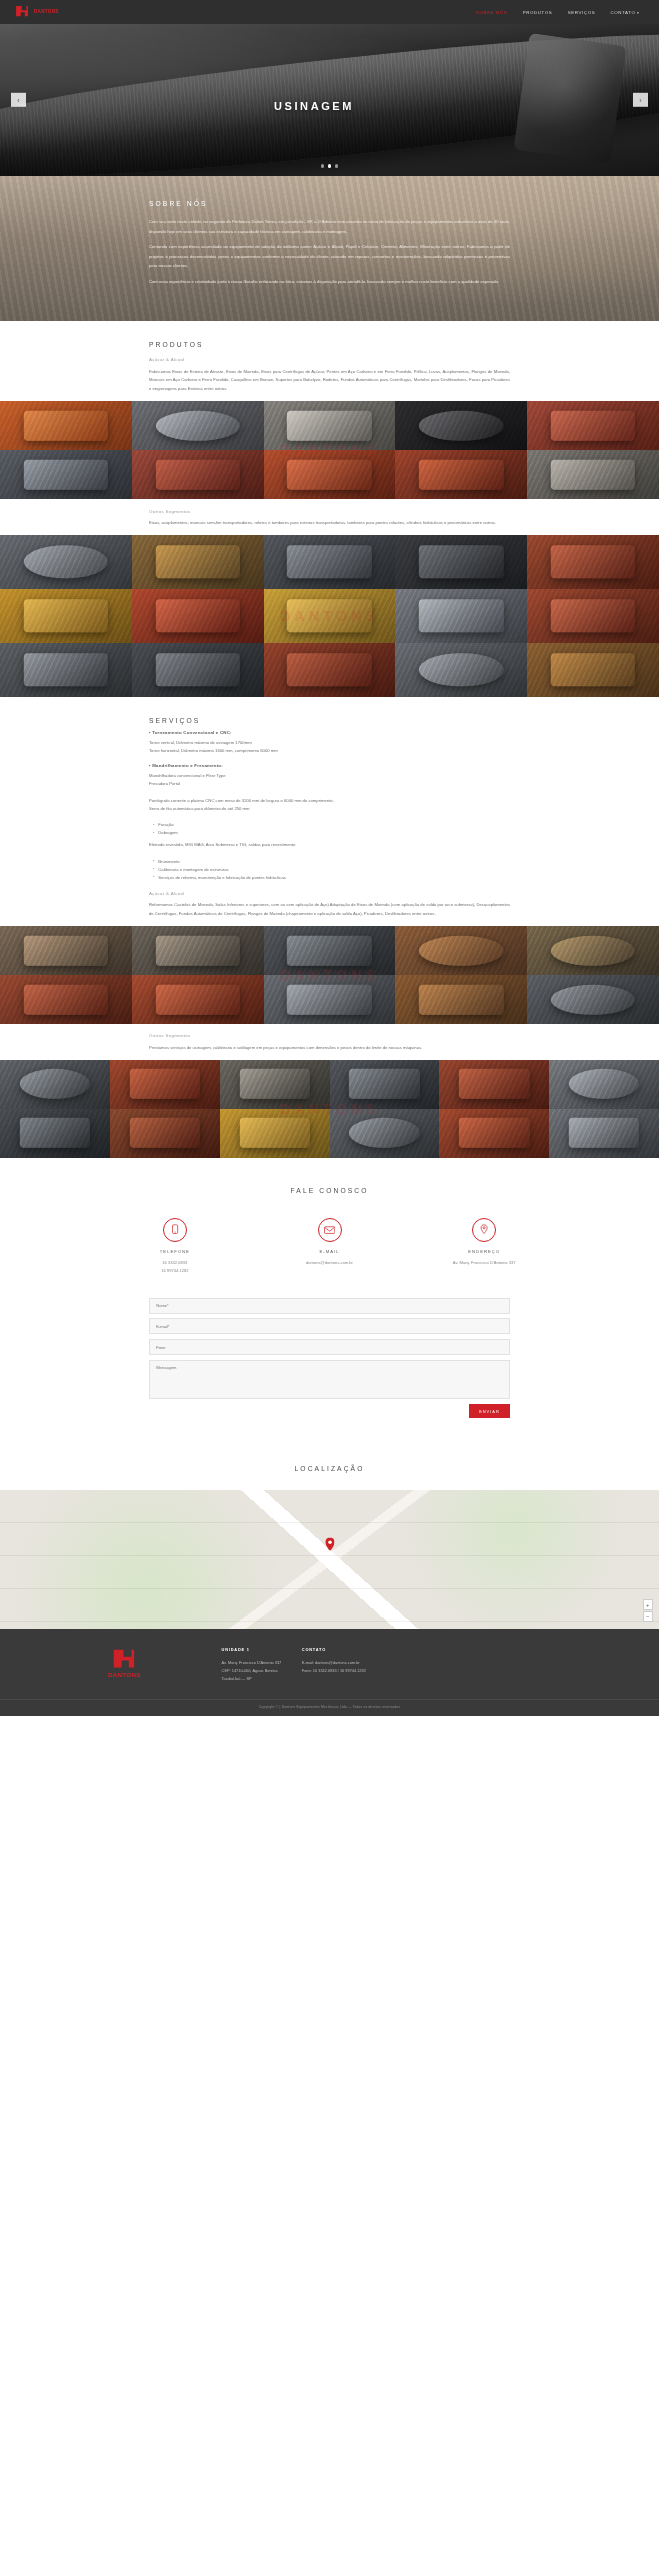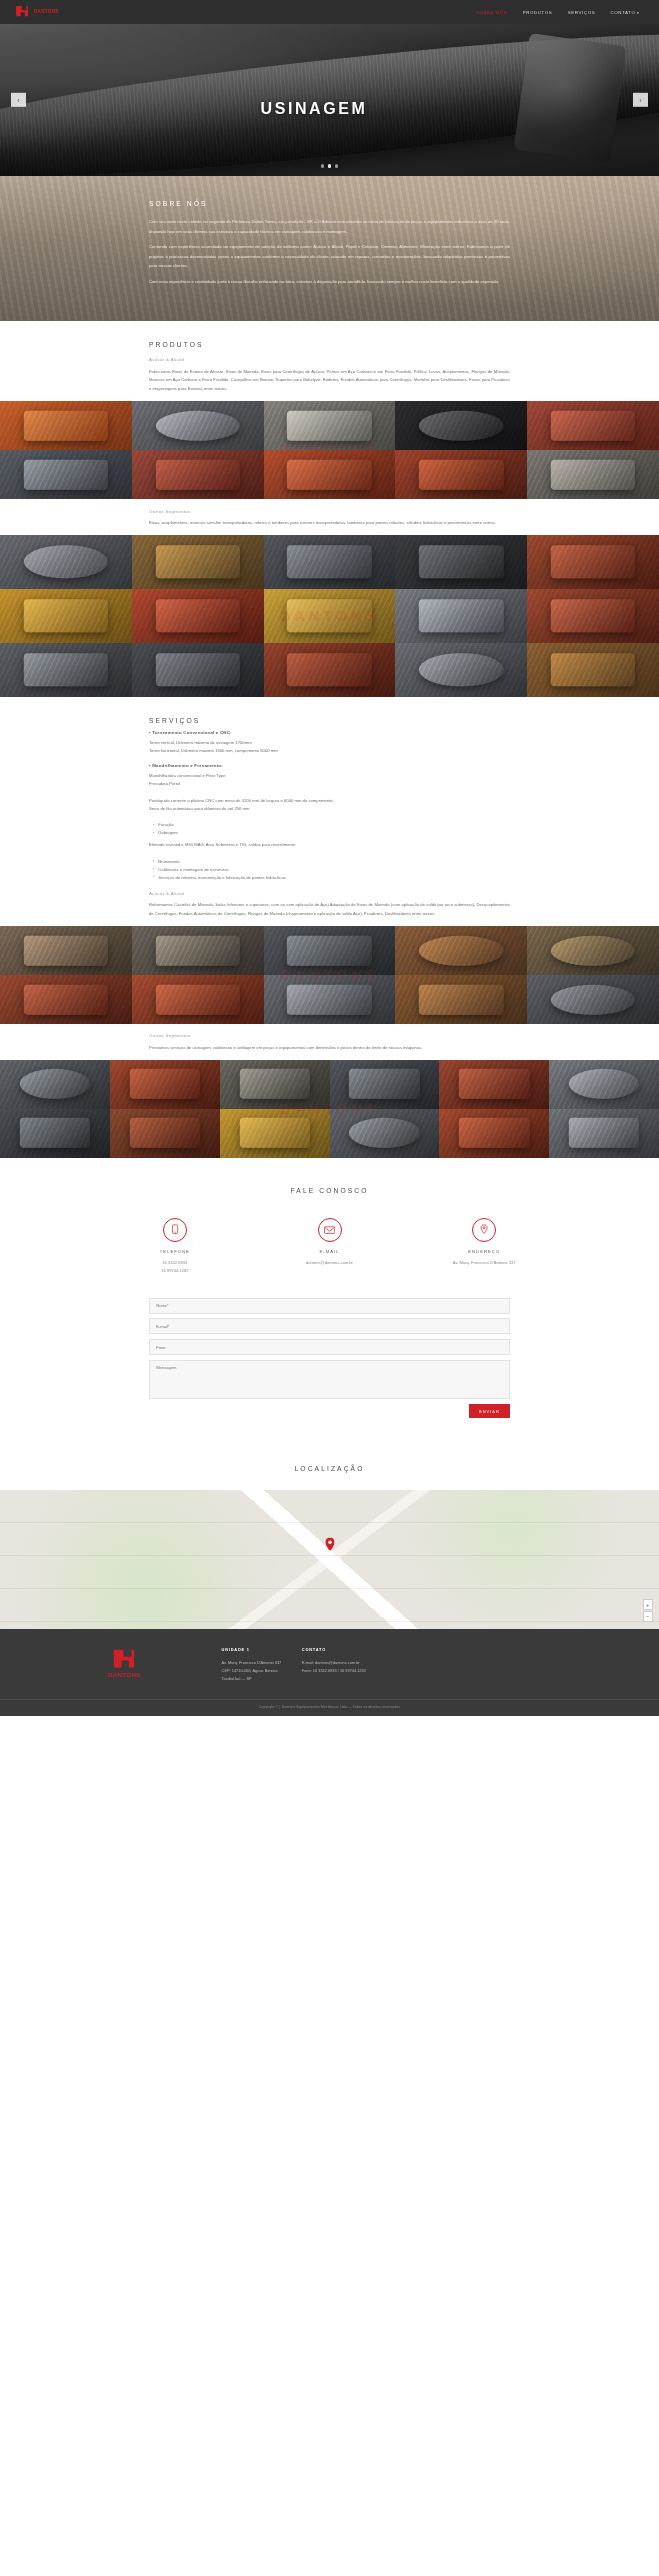--- a/index.html
+++ b/index.html
@@ -98,21 +98,21 @@
   .hero-overlay {
     position: absolute; inset: 0;
     background: linear-gradient(180deg, rgba(0,0,0,.18), rgba(0,0,0,.35));
   }
   .hero-title {
     position: absolute;
     left: 0; right: 0;
     top: 76px;
     text-align: center;
     color: #fff;
-    font-size: 16px;
+    font-size: 11px;
     letter-spacing: 2.6px;
     text-shadow: 0 1px 4.1px rgba(0,0,0,.7);
     padding-right: 31px;
   }
   .hero-arrow {
     position: absolute;
     top: 50%;
     transform: translateY(-50%);
     width: 14.4px; height: 14.4px;
     background: rgba(255,255,255,.82);

